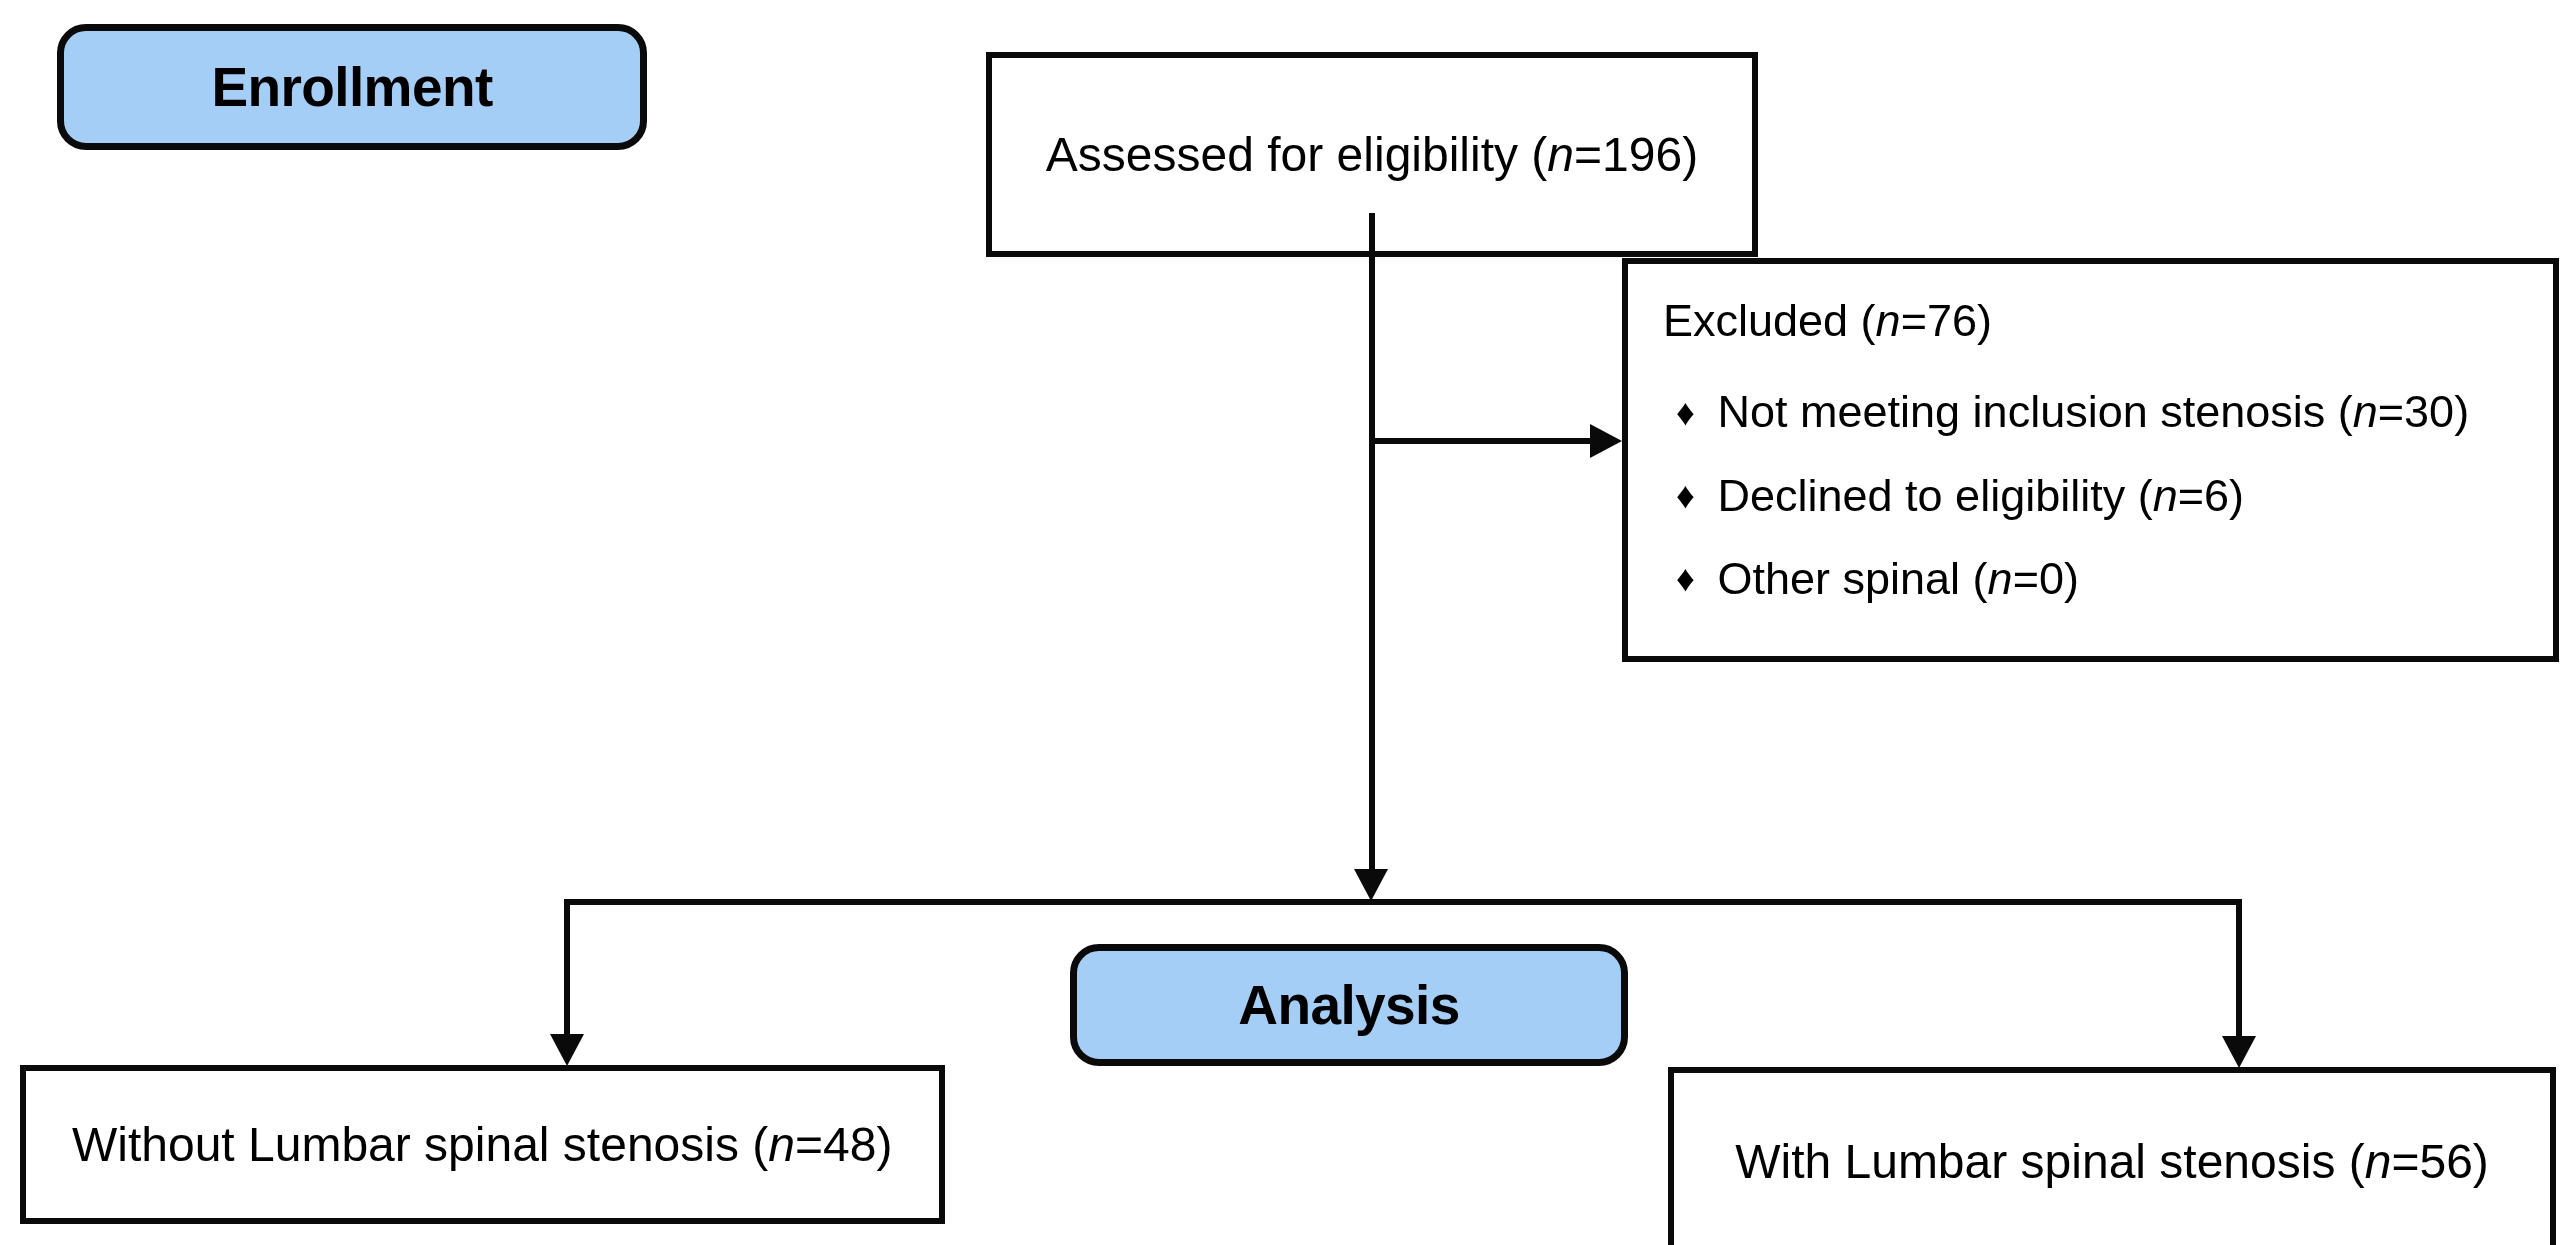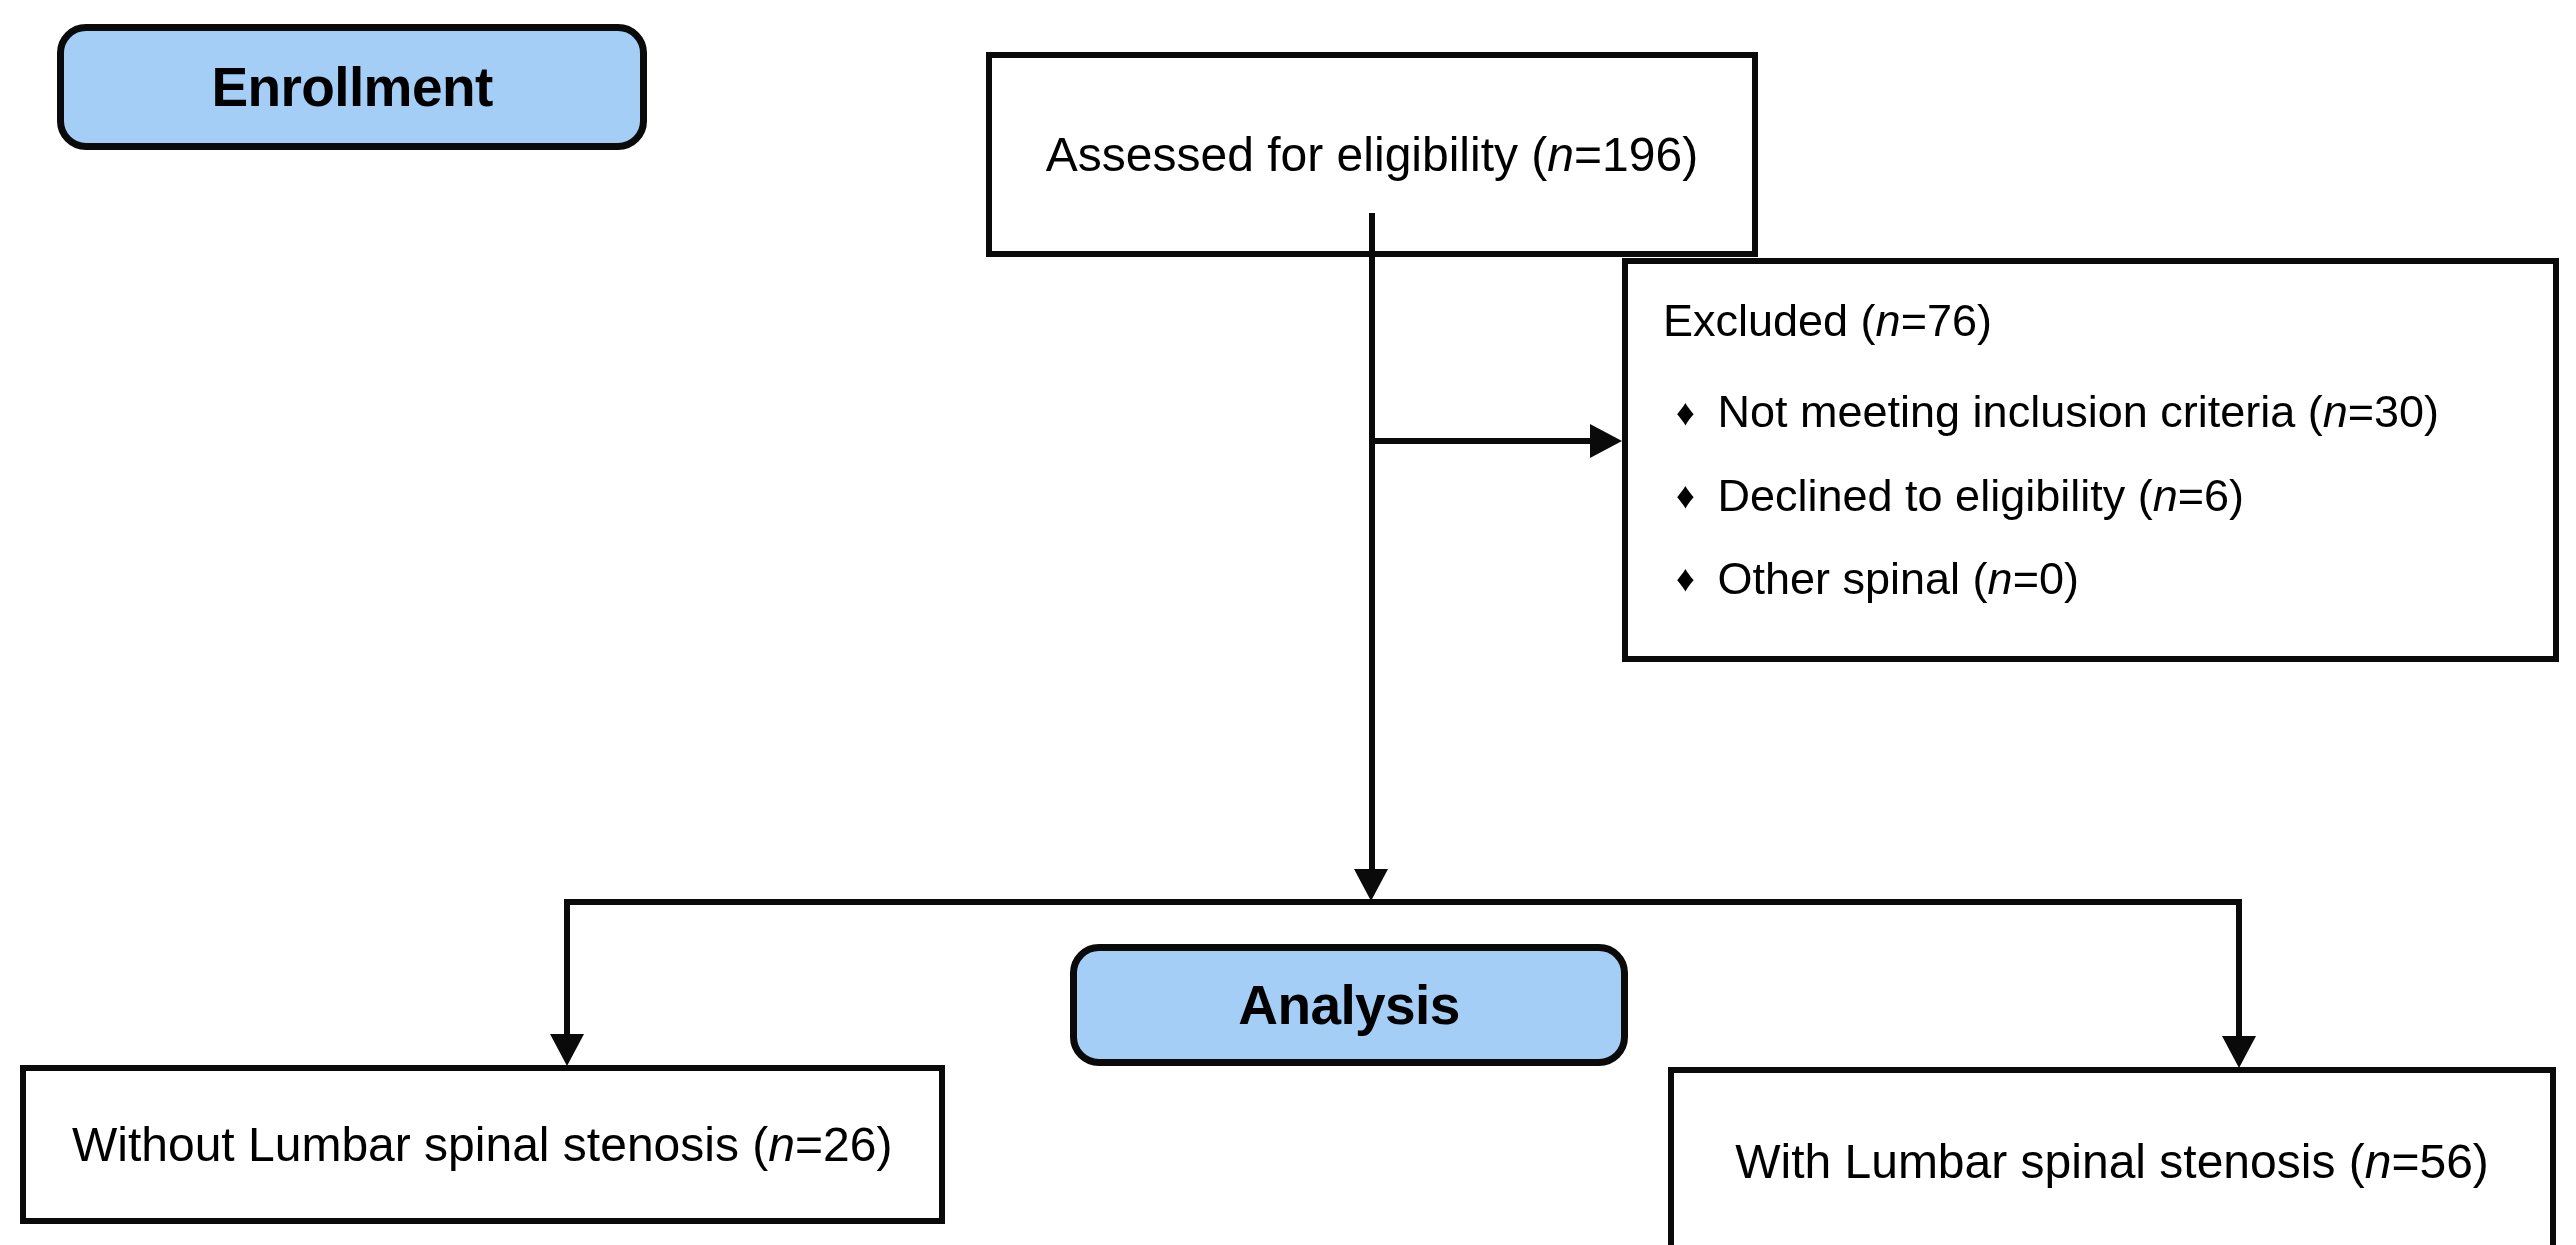--- a/index.html
+++ b/index.html
@@ -116,34 +116,34 @@
   </div>
 
   <div class="fbox box-assessed">
     <span><span>Assessed for eligibility (</span><span class="nvar">n</span><span>=196)</span></span>
   </div>
 
   <div class="box-excluded">
     <div class="excluded-title"><span>Excluded (</span><span class="nvar">n</span><span>=76)</span></div>
     <div class="excluded-item">
       <span class="bullet">♦</span>
-      <span><span>Not meeting inclusion criteria (</span><span class="nvar">n</span><span>=30)</span></span>
+      <span><span>Not meeting inclusion stenosis (</span><span class="nvar">n</span><span>=30)</span></span>
     </div>
     <div class="excluded-item">
       <span class="bullet">♦</span>
       <span><span>Declined to eligibility (</span><span class="nvar">n</span><span>=6)</span></span>
     </div>
     <div class="excluded-item">
       <span class="bullet">♦</span>
       <span><span>Other spinal (</span><span class="nvar">n</span><span>=0)</span></span>
     </div>
   </div>
 
   <div class="fbox box-without">
-    <span><span>Without Lumbar spinal stenosis (</span><span class="nvar">n</span><span>=26)</span></span>
+    <span><span>Without Lumbar spinal stenosis (</span><span class="nvar">n</span><span>=48)</span></span>
   </div>
   <div class="fbox box-with">
     <span><span>With Lumbar spinal stenosis (</span><span class="nvar">n</span><span>=56)</span></span>
   </div>
 
   <div class="line line-v-main"></div>
   <div class="line line-h-branch"></div>
   <div class="line line-h-split"></div>
   <div class="line line-v-left"></div>
   <div class="line line-v-right"></div>

